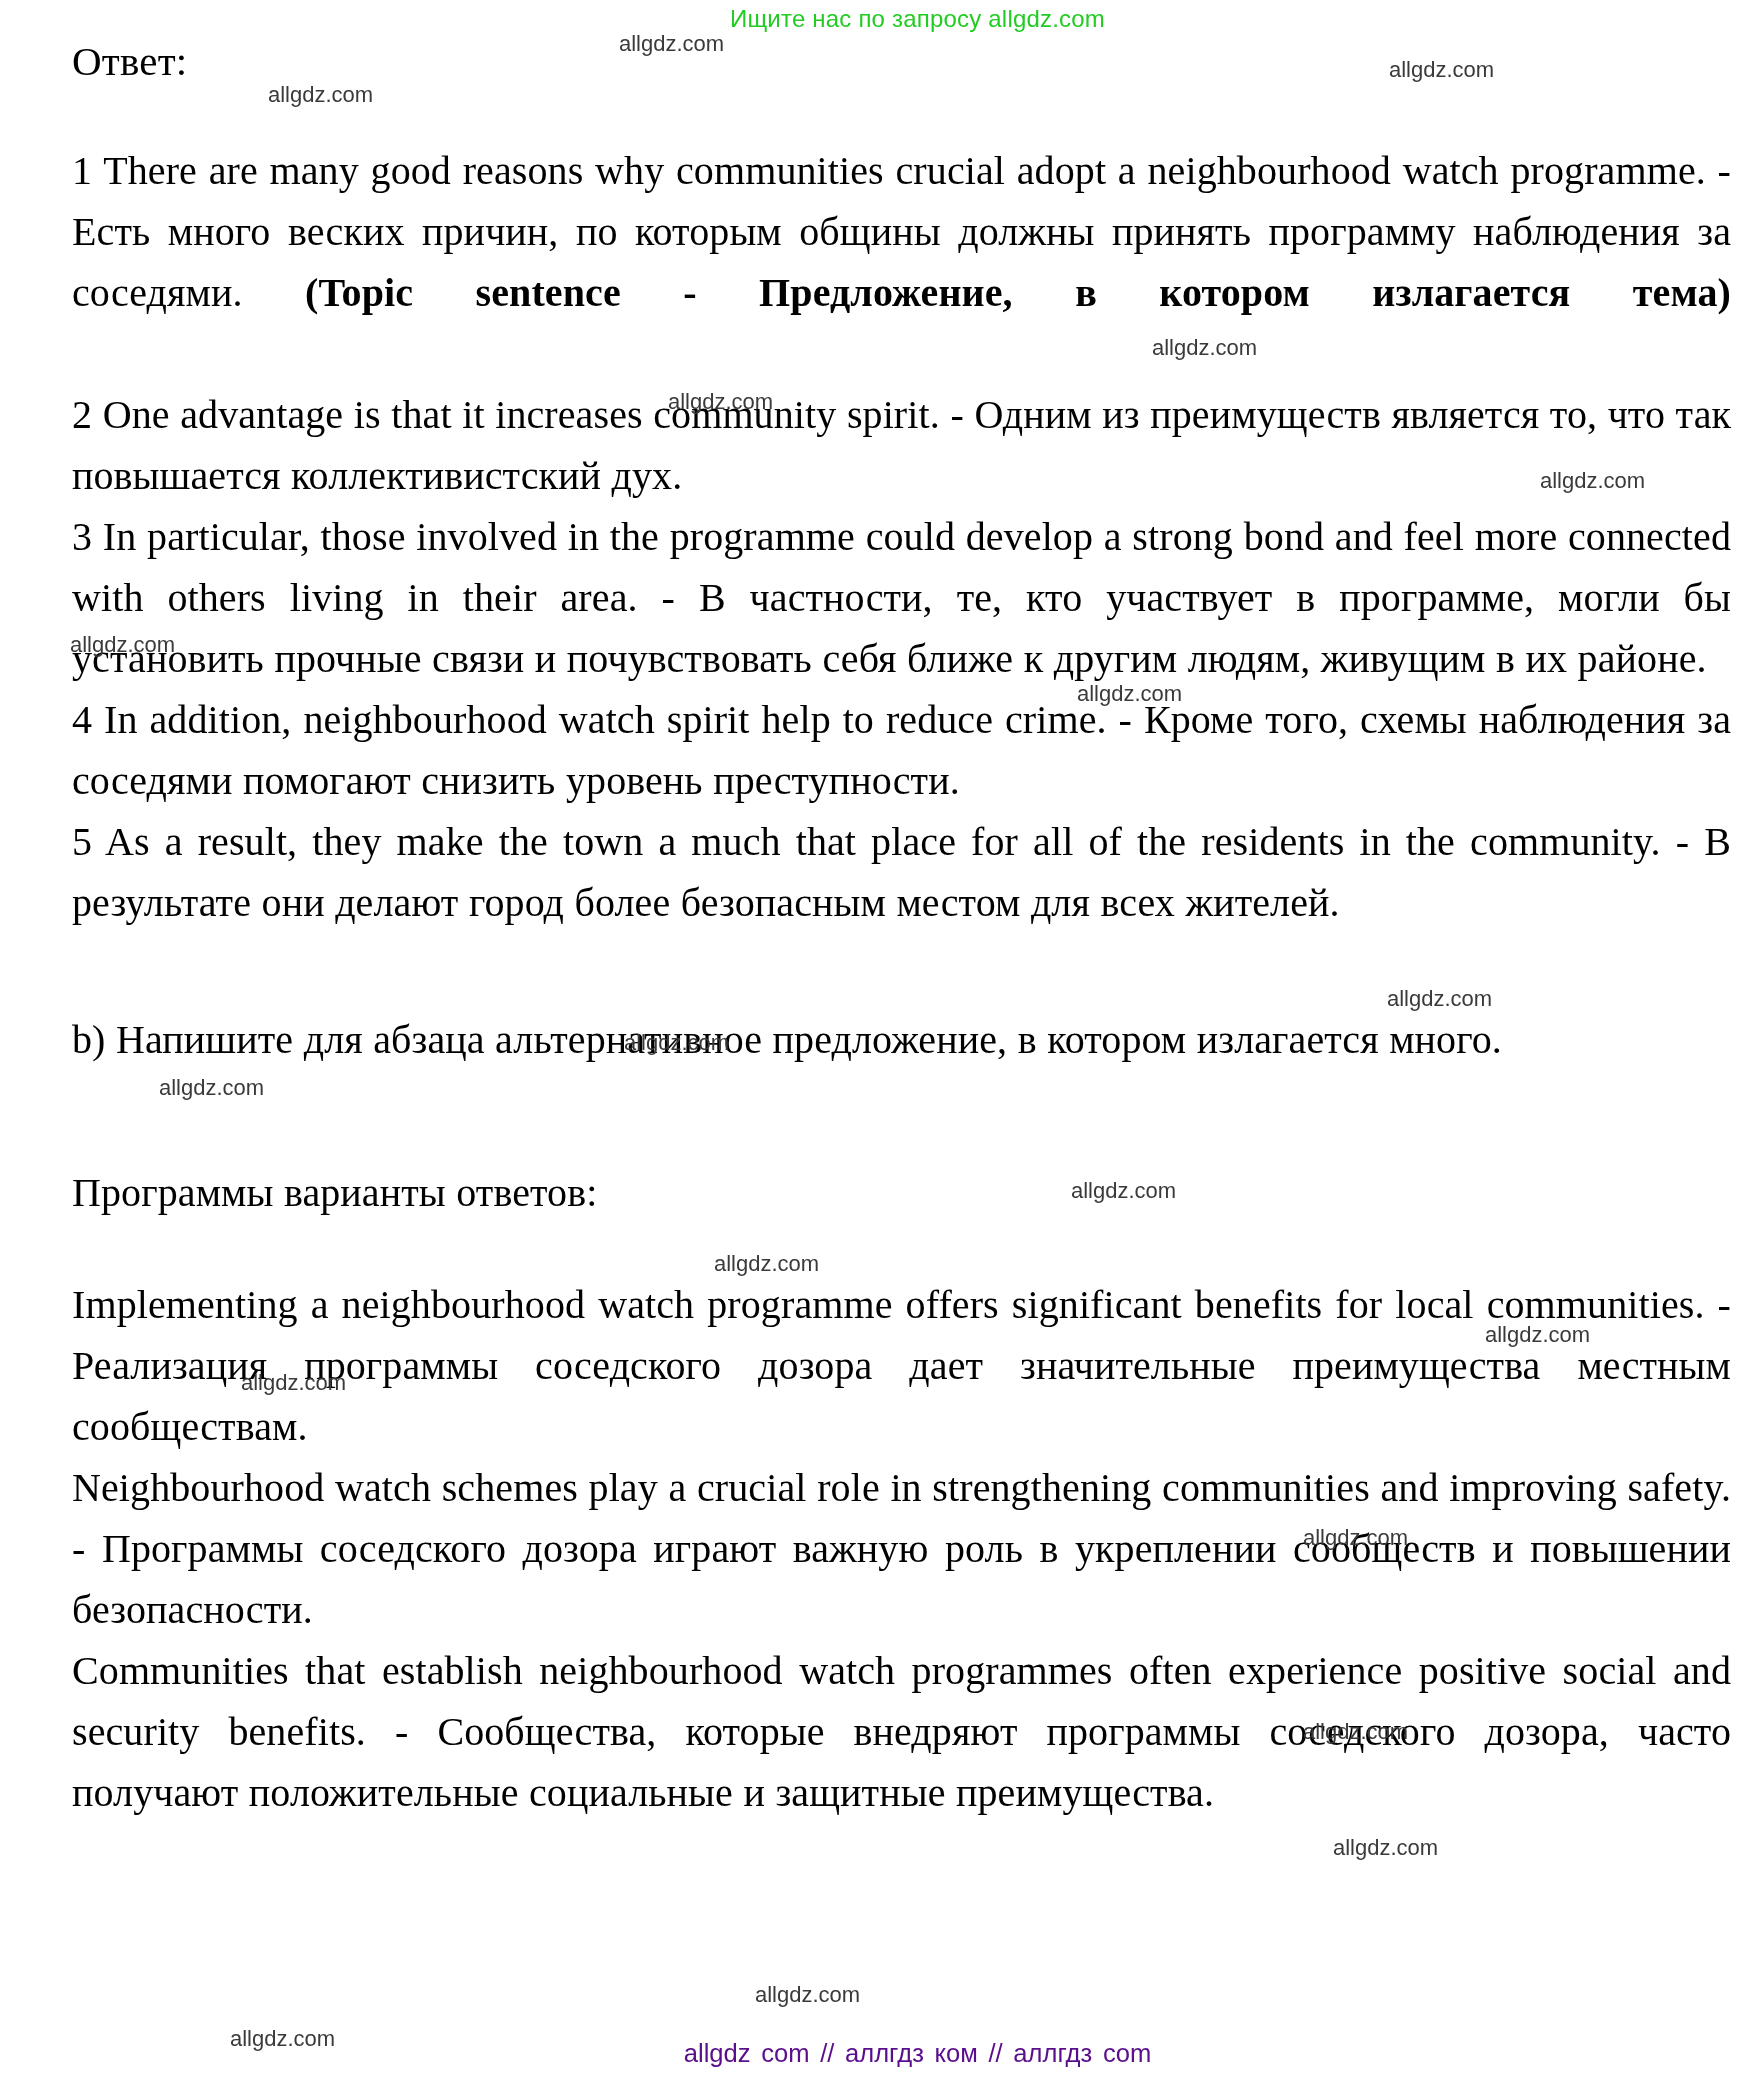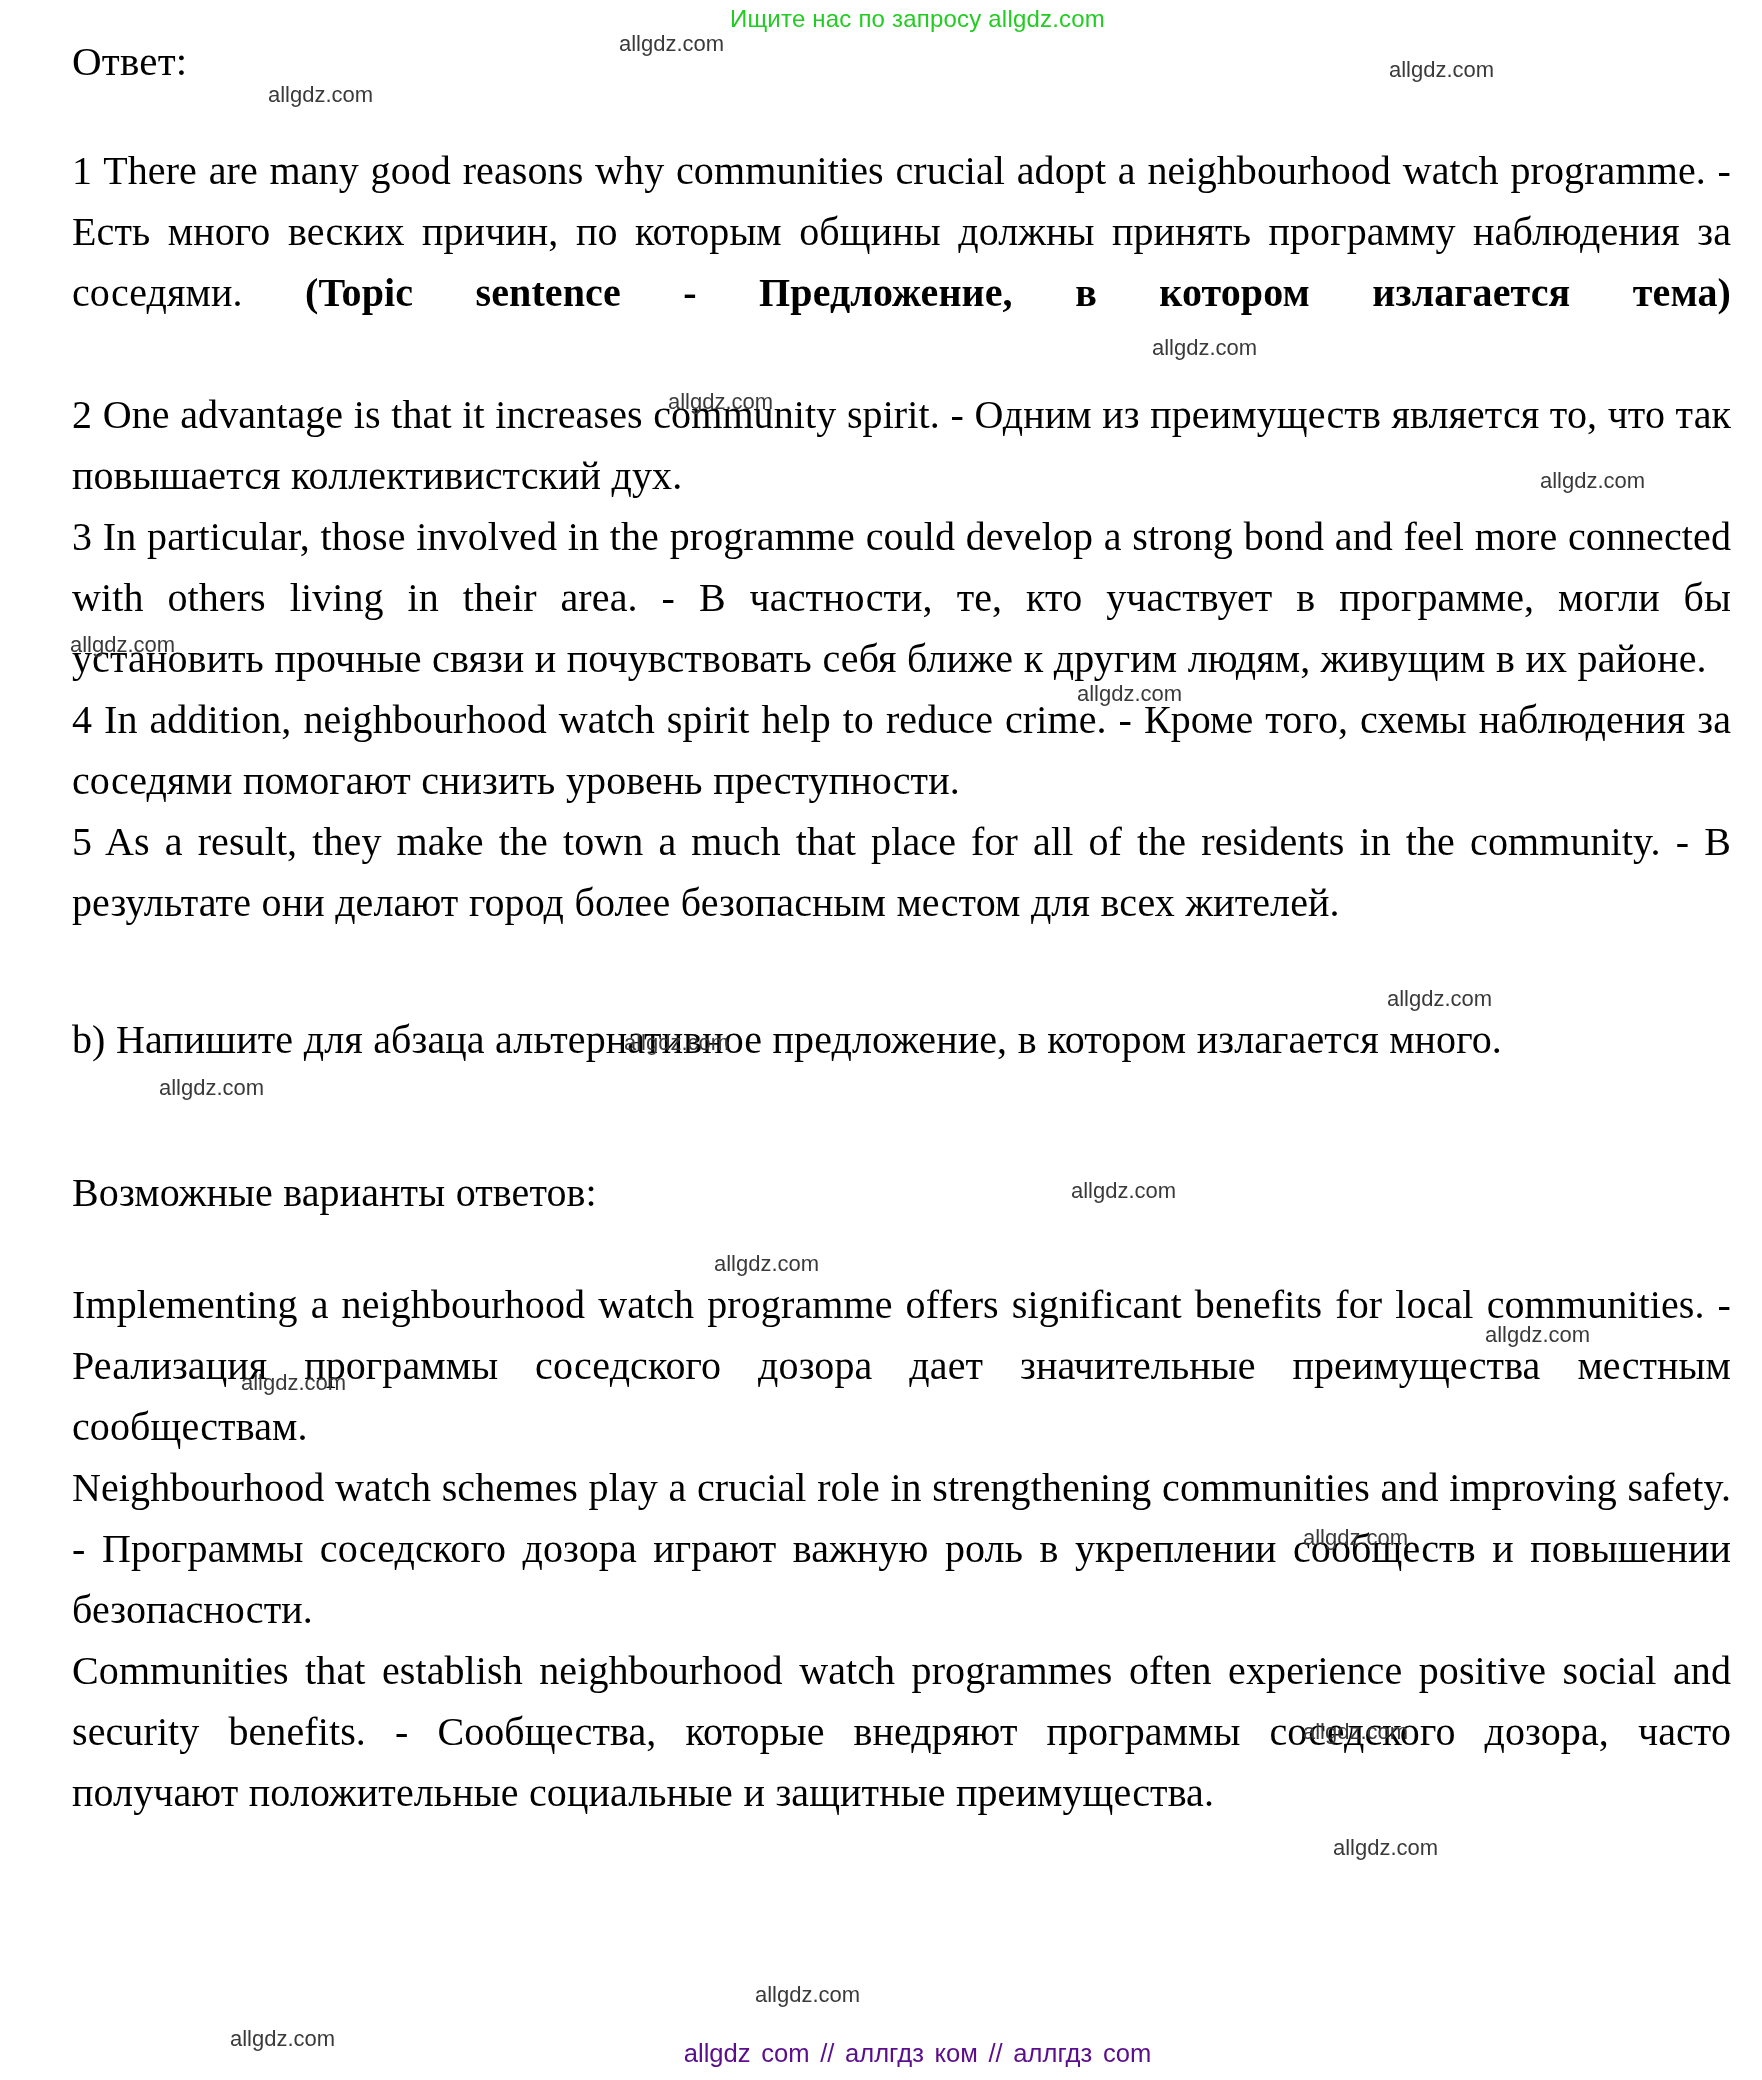--- a/index.html
+++ b/index.html
@@ -113,21 +113,21 @@
     <p class="para nostretch"><span>4</span> <span>In addition, neighbourhood watch spirit help to reduce crime.</span> <span>-</span> <span>Кроме того, схемы наблюдения за соседями помогают снизить уровень преступности.</span></p>
 
     <p class="para nostretch"><span>5</span> <span>As a result, they make the town a much that place for all of the residents in the community.</span> <span>-</span> <span>В результате они делают город более безопасным местом для всех жителей.</span></p>
 
     <div class="gap-large"></div>
 
     <p class="para nostretch">b) Напишите для абзаца альтернативное предложение, в котором излагается много.</p>
 
     <div class="gap-xlarge"></div>
 
-    <p class="para nostretch">Возможные варианты ответов:</p>
+    <p class="para nostretch">Программы варианты ответов:</p>
 
     <div class="gap-medium"></div>
 
     <p class="para nostretch"><span>Implementing a neighbourhood watch programme offers significant benefits for local communities.</span> <span>-</span> <span>Реализация программы соседского дозора дает значительные преимущества местным сообществам.</span></p>
 
     <p class="para nostretch"><span>Neighbourhood watch schemes play a crucial role in strengthening communities and improving safety.</span> <span>-</span> <span>Программы соседского дозора играют важную роль в укреплении сообществ и повышении безопасности.</span></p>
 
     <p class="para nostretch"><span>Communities that establish neighbourhood watch programmes often experience positive social and security benefits.</span> <span>-</span> <span>Сообщества, которые внедряют программы соседского дозора, часто получают положительные социальные и защитные преимущества.</span></p>
 
   </div>

